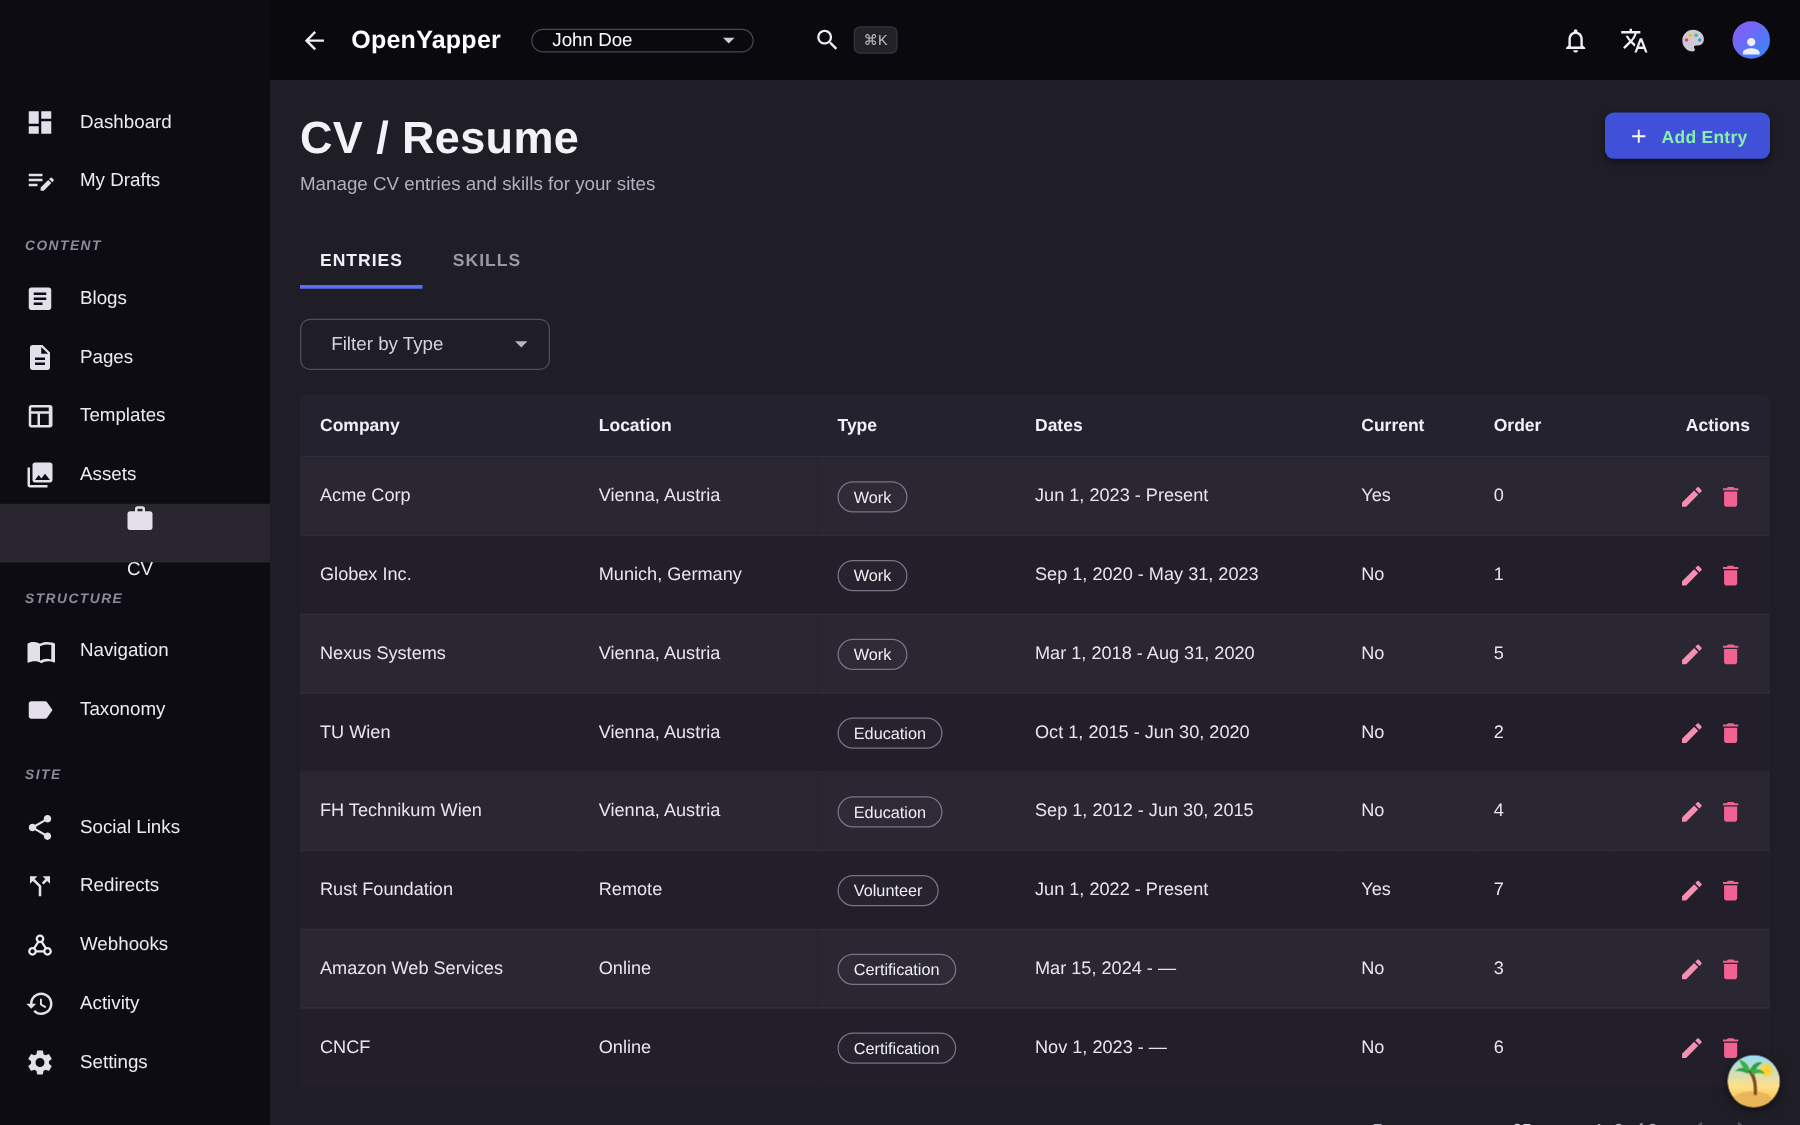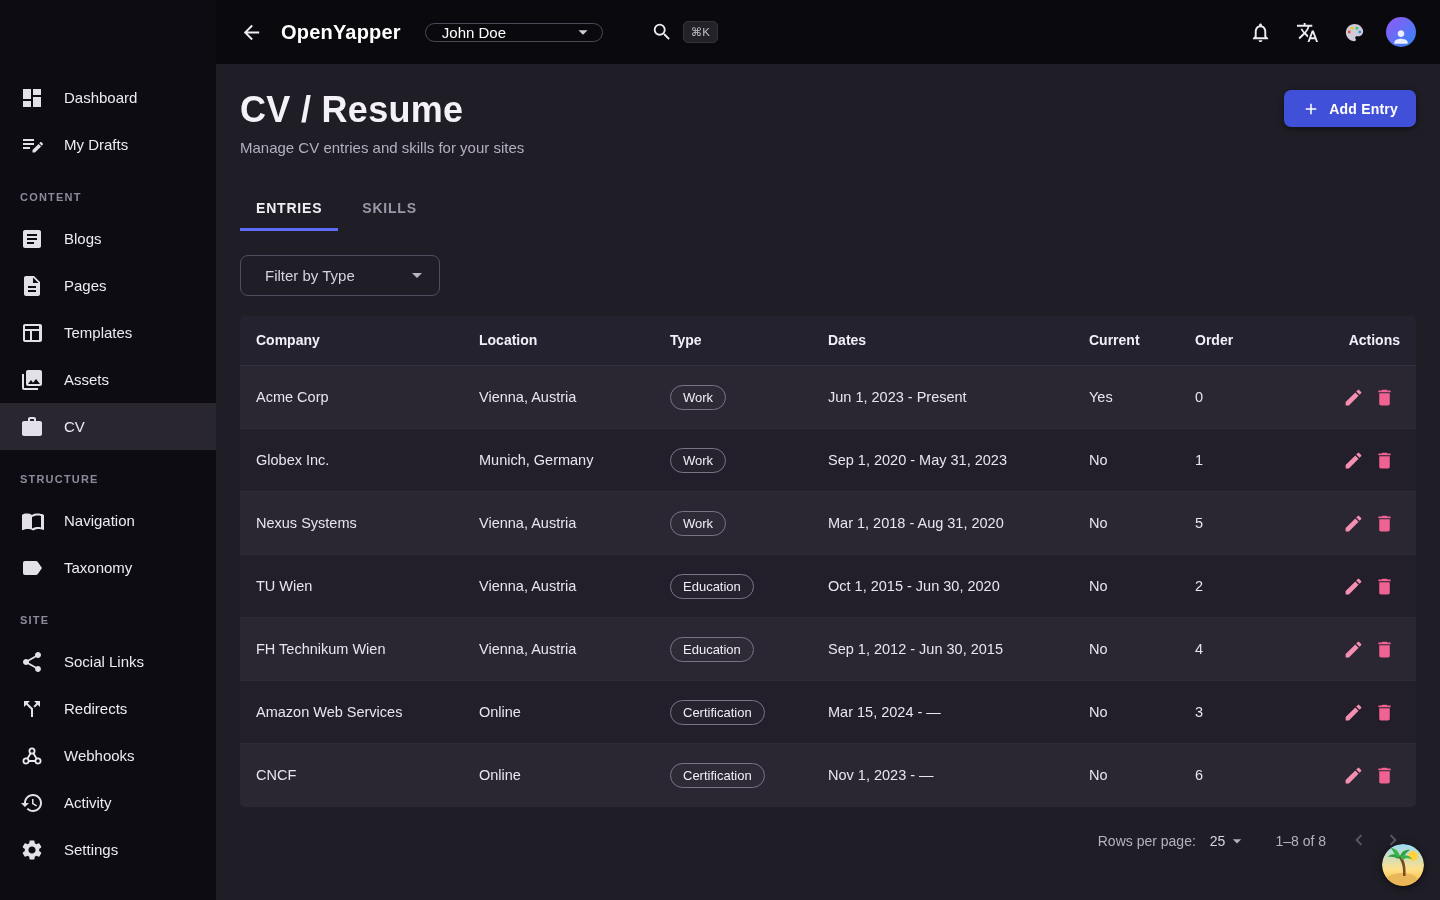--- a/index.html
+++ b/index.html
@@ -17,25 +17,26 @@
     width: 216px; flex: none; height: 100%;
     background: #0d0c12;
     padding-top: 74px;
   }
   .nav-item {
     height: 47px; display: flex; align-items: center; gap: 20px;
     padding: 0 12px 0 20px; cursor: pointer;
     color: #eceaf2; font-size: 15px;
   }
   .nav-item svg { width: 24px; height: 24px; fill: #e3e0ea; flex: none; }
-  .nav-item.active { background: #29262f; }
+  .nav-item.active { background: #29262f; flex-direction: column; }
   .nav-section {
     margin-top: 12px; padding: 11px 20px 12px;
     font-size: 11px; font-weight: 700; letter-spacing: 1.2px;
     color: #8f8a9b;
+    font-style: italic;
   }
 
   
   .main { flex: 1; min-width: 0; display: flex; flex-direction: column; height: 100%; }
 
   
   .topbar {
     height: 64px; flex: none; background: #0a0a0e;
     display: flex; align-items: center; padding: 0 24px 0 20px;
   }
@@ -63,21 +64,21 @@
     display: flex; align-items: flex-end; justify-content: center; overflow: hidden; padding: 0;
   }
   .avatar svg { width: 20px; height: 20px; fill: rgba(255,255,255,.88); }
 
   
   .content { flex: 1; padding: 26px 24px 0; overflow: hidden; display: flex; flex-direction: column; }
   .page-head { display: flex; justify-content: space-between; align-items: flex-start; flex: none; }
   h1 { margin: 0; font-size: 36px; line-height: 1.1; font-weight: 700; letter-spacing: .3px; color: #f4f2f8; }
   .subtitle { margin: 9px 0 0; font-size: 15px; color: #b4afc0; }
   .add-btn {
-    height: 37px; background: var(--accent, #4150d9); color: #ffffff;
+    height: 37px; background: var(--accent, #4150d9); color: #86efac;
     border: none; border-radius: 7px; padding: 0 18px;
     font-size: 14px; font-weight: 700; letter-spacing: .2px;
     display: flex; align-items: center; gap: 9px; cursor: pointer;
     box-shadow: 0 2px 6px rgba(0,0,0,.45);
   }
   .add-btn svg { width: 18px; height: 18px; fill: #fff; }
 
   .tabs { display: flex; gap: 8px; margin-top: 34px; flex: none; }
   .tab {
     border: none; background: none; cursor: pointer;
@@ -398,20 +399,33 @@
               <td>Sep 1, 2012 - Jun 30, 2015</td>
               <td>No</td>
               <td>4</td>
               <td class="col-actions"><button class="action-btn edit"><svg viewBox="0 0 24 24">
                     <path d="M3 17.25V21h3.75L17.81 9.94l-3.75-3.75L3 17.25zM20.71 7.04c.39-.39.39-1.02 0-1.41l-2.34-2.34a.996.996 0 0 0-1.41 0l-1.83 1.83 3.75 3.75 1.83-1.83z"></path>
                   </svg></button><button class="action-btn delete"><svg viewBox="0 0 24 24">
                     <path d="M6 19c0 1.1.9 2 2 2h8c1.1 0 2-.9 2-2V7H6v12zM19 4h-3.5l-1-1h-5l-1 1H5v2h14V4z"></path>
                   </svg></button></td>
             </tr>
             <tr>
+              <td>Rust Foundation</td>
+              <td>Remote</td>
+              <td><span class="badge">Volunteer</span></td>
+              <td>Jun 1, 2022 - Present</td>
+              <td>Yes</td>
+              <td>7</td>
+              <td class="col-actions"><button class="action-btn edit"><svg viewBox="0 0 24 24">
+                    <path d="M3 17.25V21h3.75L17.81 9.94l-3.75-3.75L3 17.25zM20.71 7.04c.39-.39.39-1.02 0-1.41l-2.34-2.34a.996.996 0 0 0-1.41 0l-1.83 1.83 3.75 3.75 1.83-1.83z"></path>
+                  </svg></button><button class="action-btn delete"><svg viewBox="0 0 24 24">
+                    <path d="M6 19c0 1.1.9 2 2 2h8c1.1 0 2-.9 2-2V7H6v12zM19 4h-3.5l-1-1h-5l-1 1H5v2h14V4z"></path>
+                  </svg></button></td>
+            </tr>
+            <tr>
               <td>Amazon Web Services</td>
               <td>Online</td>
               <td><span class="badge">Certification</span></td>
               <td>Mar 15, 2024 - —</td>
               <td>No</td>
               <td>3</td>
               <td class="col-actions"><button class="action-btn edit"><svg viewBox="0 0 24 24">
                     <path d="M3 17.25V21h3.75L17.81 9.94l-3.75-3.75L3 17.25zM20.71 7.04c.39-.39.39-1.02 0-1.41l-2.34-2.34a.996.996 0 0 0-1.41 0l-1.83 1.83 3.75 3.75 1.83-1.83z"></path>
                   </svg></button><button class="action-btn delete"><svg viewBox="0 0 24 24">
                     <path d="M6 19c0 1.1.9 2 2 2h8c1.1 0 2-.9 2-2V7H6v12zM19 4h-3.5l-1-1h-5l-1 1H5v2h14V4z"></path>

